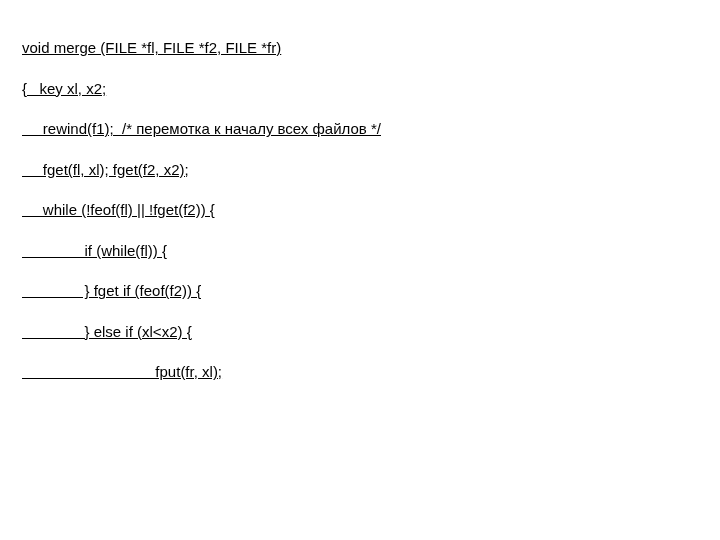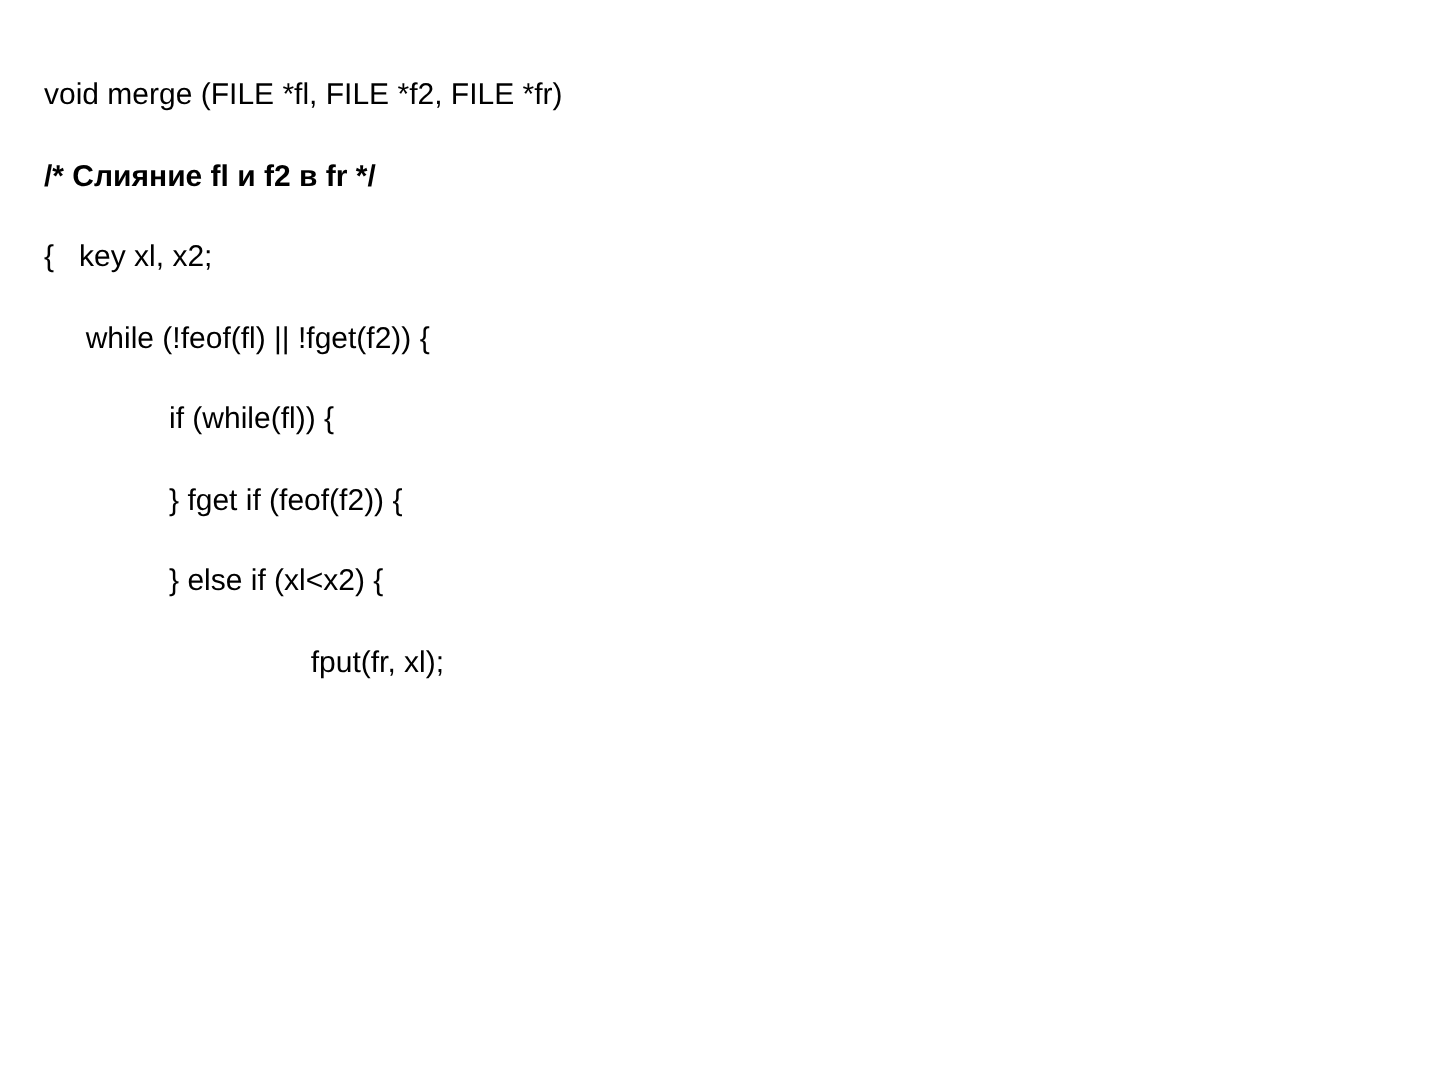--- a/index.html
+++ b/index.html
@@ -16,32 +16,34 @@
       color: #000000;
       padding: 18px 22px;
       line-height: 1.35;
     }
     .code {
       white-space: pre;
       font-family: Arial, Helvetica, sans-serif;
     }
     .line {
       display: block;
+      text-decoration: underline;
     }
     .bold {
       font-weight: bold;
     }
   </style>
 </head>
 <body>
 
 <div class="code">
 <span class="line"><span>void merge (FILE *fl, FILE *f2, FILE *fr)</span></span>
-<span class="line bold"><span>/* Слияние fl и f2 в fr */</span></span>
 <span class="line"><span>{   key xl, x2;</span></span>
+<span class="line"><span>     rewind(f1);  /* перемотка к началу всех файлов */</span></span>
+<span class="line"><span>     fget(fl, xl); fget(f2, x2);</span></span>
 <span class="line"><span>     while (!feof(fl) || !fget(f2)) {</span></span>
 <span class="line"><span>               if (while(fl)) {</span></span>
 <span class="line"><span>               } fget if (feof(f2)) {</span></span>
 <span class="line"><span>               } else if (xl&lt;x2) {</span></span>
 <span class="line"><span>                                fput(fr, xl);</span></span>
 
 
 
 
 

